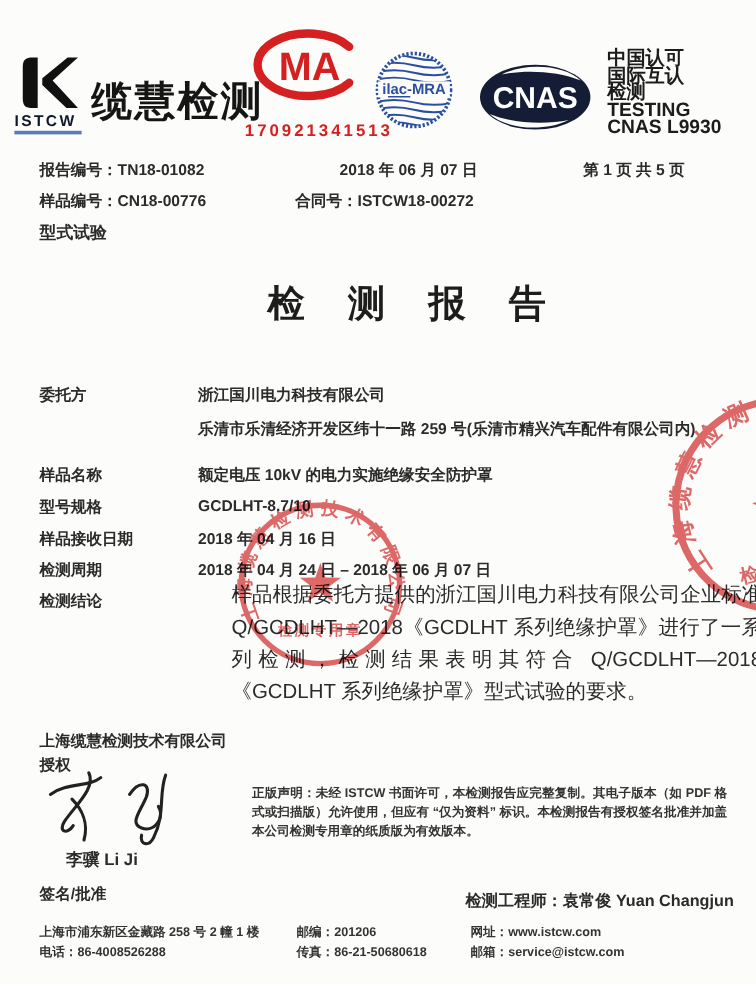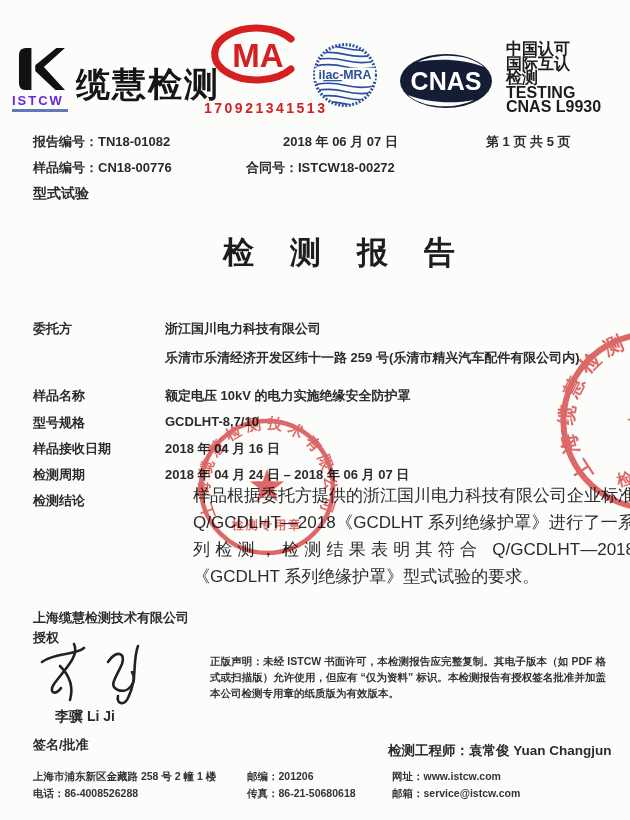--- a/index.html
+++ b/index.html
@@ -7,21 +7,21 @@
     position:relative;width:630px;height:820px;margin:0 auto;
     background:#fcfcfa;overflow:hidden;
     font-family:"Liberation Sans","DejaVu Sans",sans-serif;
     color:#2b2b2b;
     -webkit-font-smoothing:antialiased;
   }
   .abs{position:absolute;}
 
   
   .brand-cn{font-size:34px;font-weight:bold;letter-spacing:2px;color:#151515;}
-  .istcw-word{font-size:13px;font-weight:bold;letter-spacing:2px;color:#6d28d9;}
+  .istcw-word{font-size:13px;font-weight:bold;letter-spacing:2px;color:#0f172a;}
   .istcw-bar{width:56px;height:3px;background:#2a4fa0;opacity:.75;margin-top:1px;}
   .cma-num{font-size:14px;font-weight:bold;letter-spacing:2.5px;color:#d42020;text-align:center;width:112px;}
   .accred{font-size:16px;font-weight:bold;line-height:14.5px;color:#1c1c1c;}
 
   
   .meta{font-size:13px;font-weight:bold;}
 
   
   .doc-title{
     width:100%;text-align:center;font-size:31px;font-weight:bold;

